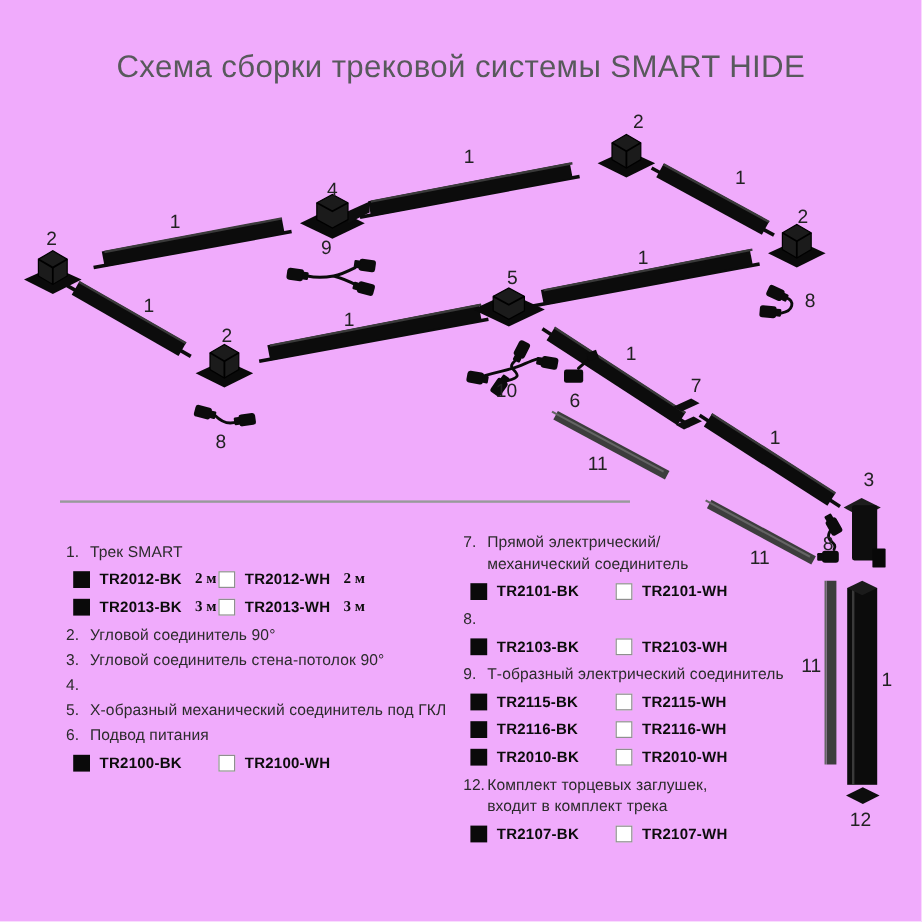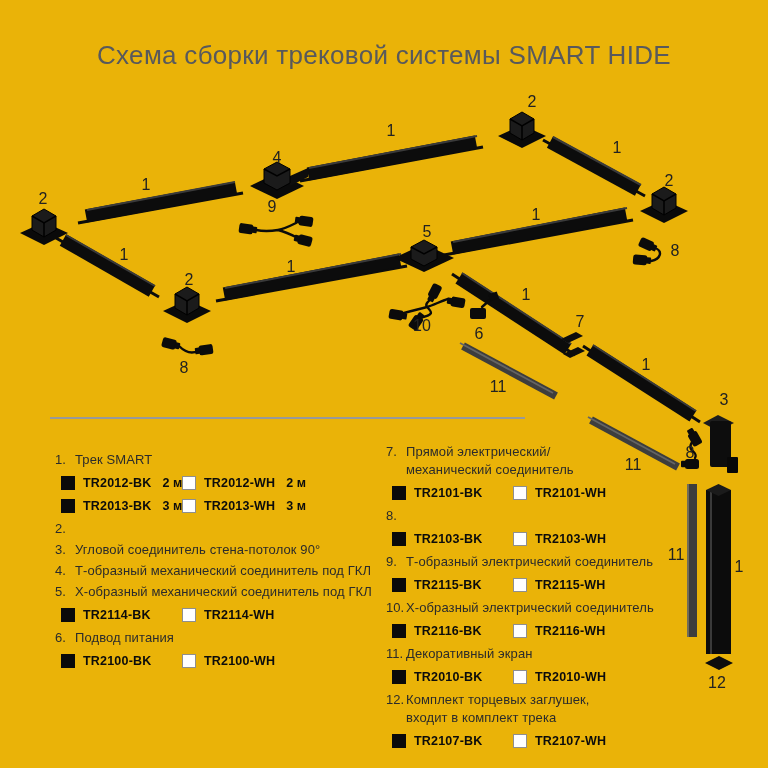--- a/index.html
+++ b/index.html
@@ -1,17 +1,17 @@
 <!DOCTYPE html>
 <html><head>
 <meta charset="utf-8">
 <style>
   html,body { margin:0; padding:0; background:#ffffff; }
   body { font-family:"Liberation Sans", sans-serif; }
-  #stage { position:relative; width:768px; height:768px; background:#eab308; overflow:hidden; }
+  #stage { position:relative; width:768px; height:768px; background:#f0abfc; overflow:hidden; }
 
   .page-title {
     position:absolute; left:0; top:40px; width:768px;
     text-align:center; font-size:26px; font-weight:400;
     color:#58595c; letter-spacing:0.3px;
   }
 
   #diagram-svg { position:absolute; left:0; top:0; }
   .dlabel { font:16px "Liberation Sans", sans-serif; fill:#222222; }
 
@@ -32,21 +32,21 @@
   .leg-num { min-width:20px; flex:none; }
   .leg-name { white-space:pre-line; letter-spacing:0.1px; }
 
   .leg-row { display:flex; align-items:center; height:23px; margin-left:6px; }
   .cell { display:flex; align-items:center; }
   .cell.bk { width:121px; flex:none; }
   .sw { flex:none; }
   .sw-bk { width:14px; height:14px; background:#0a0a0a; }
   .sw-wh { width:12px; height:12px; background:#ffffff; border:1.5px solid #8f8f8f; }
   .code { font-weight:700; font-size:12.5px; color:#0c0c0c; margin-left:8px; letter-spacing:0.2px; white-space:nowrap; }
-  .extra { font-weight:700; font-size:12.5px; color:#0c0c0c; margin-left:11px; white-space:nowrap; }
+  .extra { font-weight:700; font-size:12.5px; color:#0c0c0c; margin-left:11px; white-space:nowrap;font-family:Liberation Serif, serif; }
 </style>
 </head>
 <body>
 
 <div id="stage">
 
   <div class="page-title">Схема сборки трековой системы SMART HIDE</div>
 
   <svg id="diagram-svg" width="768" height="768" viewBox="0 0 768 768">
     <defs>
@@ -252,48 +252,38 @@
           <span class="cell wh">
             <span class="sw sw-wh"></span>
             <span class="code">TR2013-WH</span>
             <span class="extra">3 м</span>
           </span>
         </div>
       </div>
       <div class="leg-item">
         <div class="leg-title">
           <span class="leg-num">2.</span>
+          <span class="leg-name">Угловой соединитель 90°</span>
         </div>
       </div>
       <div class="leg-item">
         <div class="leg-title">
           <span class="leg-num">3.</span>
           <span class="leg-name">Угловой соединитель стена-потолок 90°</span>
         </div>
       </div>
       <div class="leg-item">
         <div class="leg-title">
           <span class="leg-num">4.</span>
-          <span class="leg-name">Т-образный механический соединитель под ГКЛ</span>
         </div>
       </div>
       <div class="leg-item">
         <div class="leg-title">
           <span class="leg-num">5.</span>
           <span class="leg-name">Х-образный механический соединитель под ГКЛ</span>
-        </div>
-        <div class="leg-row">
-          <span class="cell bk">
-            <span class="sw sw-bk"></span>
-            <span class="code">TR2114-BK</span>
-          </span>
-          <span class="cell wh">
-            <span class="sw sw-wh"></span>
-            <span class="code">TR2114-WH</span>
-          </span>
         </div>
       </div>
       <div class="leg-item">
         <div class="leg-title">
           <span class="leg-num">6.</span>
           <span class="leg-name">Подвод питания</span>
         </div>
         <div class="leg-row">
           <span class="cell bk">
             <span class="sw sw-bk"></span>
@@ -349,40 +339,32 @@
             <span class="sw sw-bk"></span>
             <span class="code">TR2115-BK</span>
           </span>
           <span class="cell wh">
             <span class="sw sw-wh"></span>
             <span class="code">TR2115-WH</span>
           </span>
         </div>
       </div>
       <div class="leg-item">
-        <div class="leg-title">
-          <span class="leg-num">10.</span>
-          <span class="leg-name">Х-образный электрический соединитель</span>
-        </div>
         <div class="leg-row">
           <span class="cell bk">
             <span class="sw sw-bk"></span>
             <span class="code">TR2116-BK</span>
           </span>
           <span class="cell wh">
             <span class="sw sw-wh"></span>
             <span class="code">TR2116-WH</span>
           </span>
         </div>
       </div>
       <div class="leg-item">
-        <div class="leg-title">
-          <span class="leg-num">11.</span>
-          <span class="leg-name">Декоративный экран</span>
-        </div>
         <div class="leg-row">
           <span class="cell bk">
             <span class="sw sw-bk"></span>
             <span class="code">TR2010-BK</span>
           </span>
           <span class="cell wh">
             <span class="sw sw-wh"></span>
             <span class="code">TR2010-WH</span>
           </span>
         </div>

